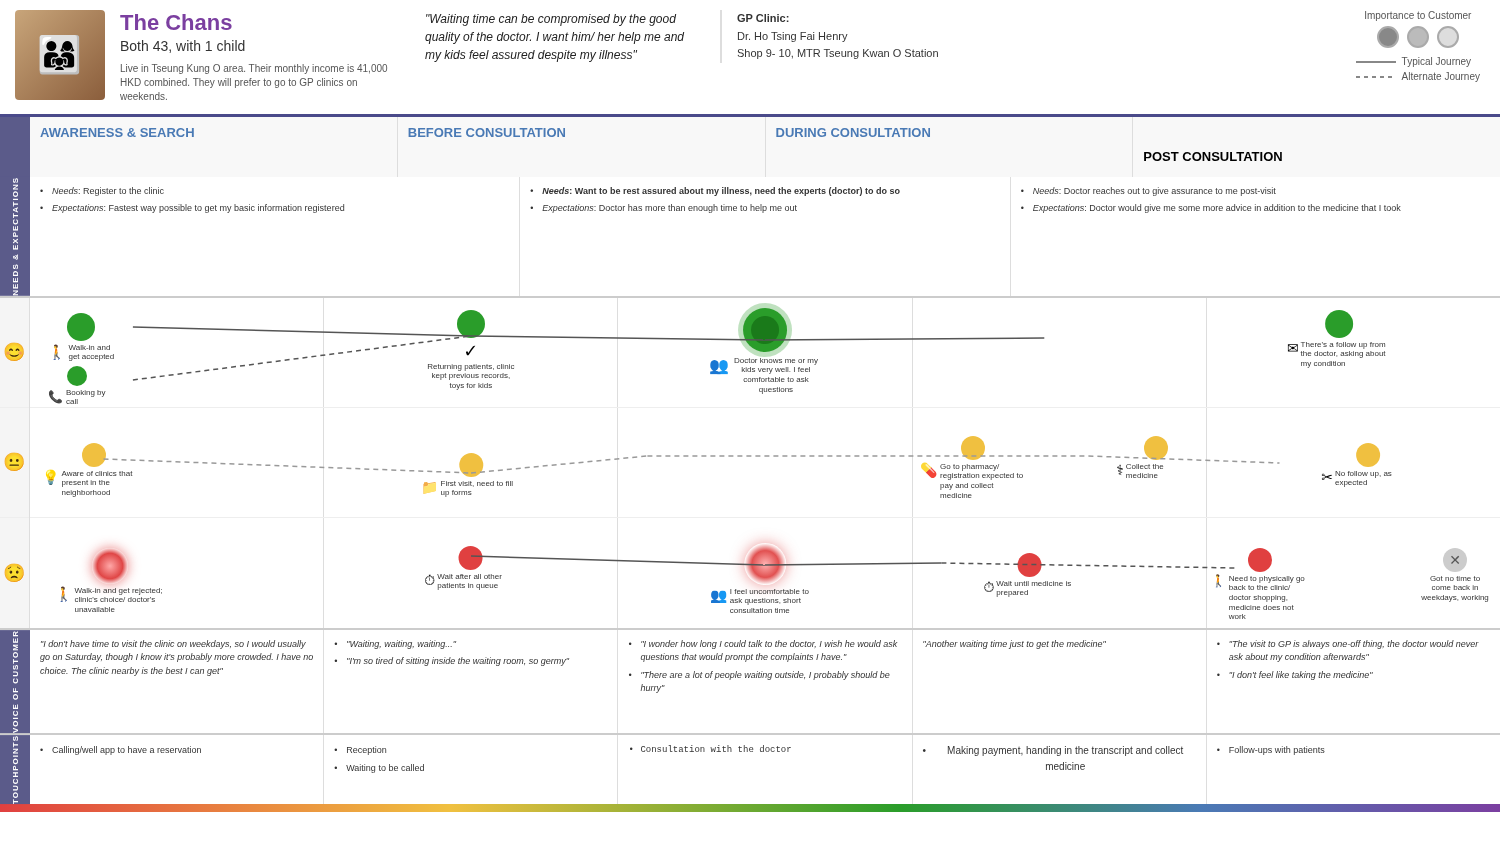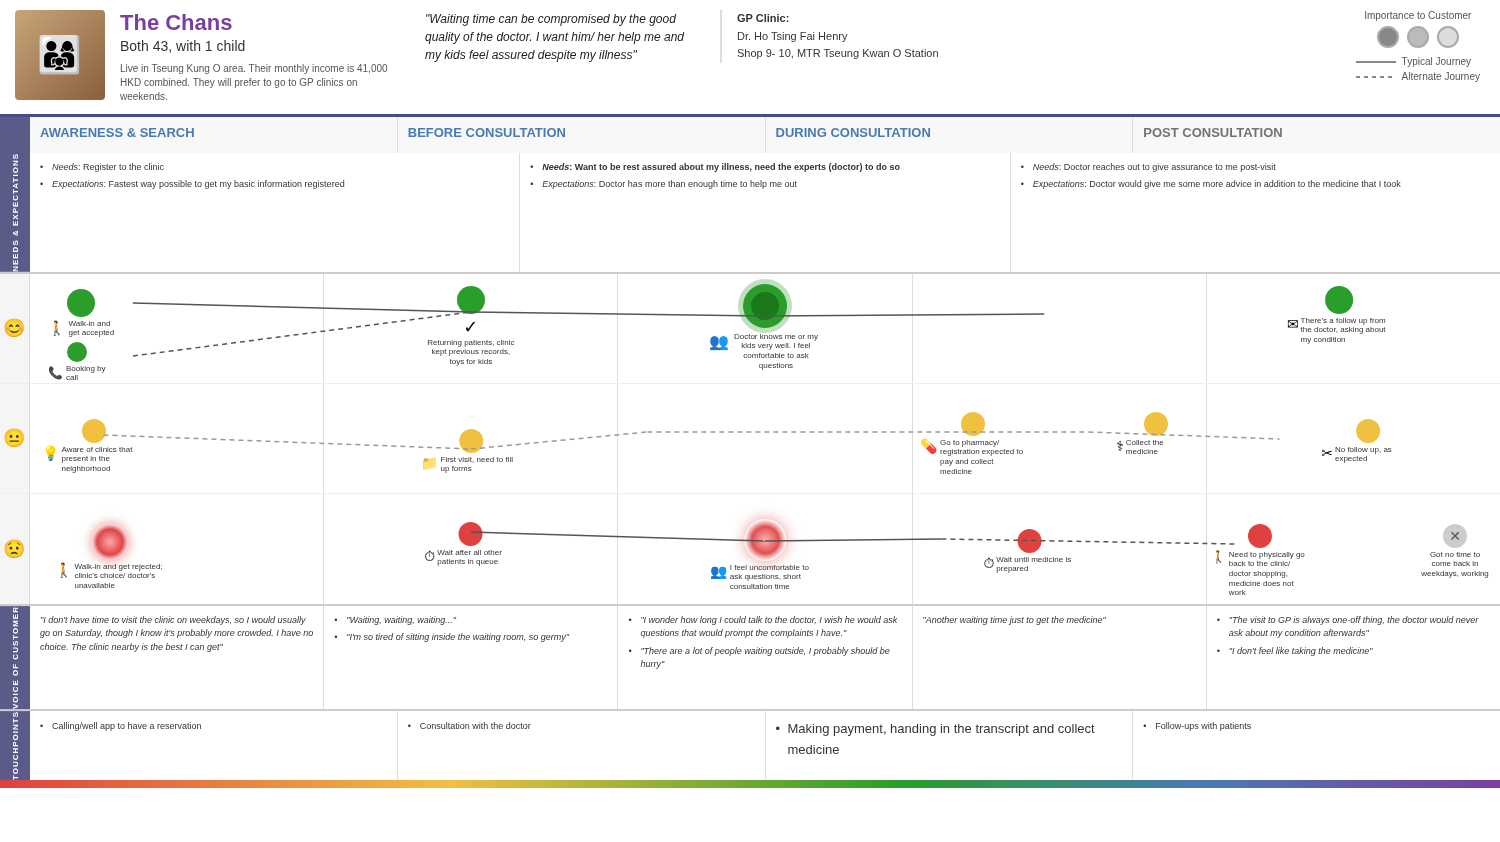--- a/index.html
+++ b/index.html
@@ -39,21 +39,21 @@
     
     .bottom-bar { height: 8px; background: linear-gradient(90deg, #e04040 0%, #f0c040 30%, #2a9d2a 60%, #4a7ab5 80%, #7b3fa0 100%); }
     .needs-cell { flex: 1; border-right: 1px solid #ddd; padding: 8px 10px; min-height: 80px; }
     .needs-cell:last-child { border-right: none; }
 
     
     .ph-awareness { color: #4a7ab5; }
     .ph-before { color: #4a7ab5; }
     .ph-during { color: #4a7ab5; }
     .ph-payment { color: #4a7ab5; }
-    .ph-post { color: #737373; }
+    .ph-post { color: #000000; margin-top: 24px; }
 
     
     .voc-section { display: flex; }
     .voc-label { width: 30px; writing-mode: vertical-rl; transform: rotate(180deg); font-size: 8px; font-weight: bold; color: #fff; background: #5b5b8a; text-transform: uppercase; letter-spacing: 1px; display: flex; align-items: center; justify-content: center; flex-shrink: 0; }
 
     
     .tp-section { display: flex; }
     .tp-label { width: 30px; writing-mode: vertical-rl; transform: rotate(180deg); font-size: 8px; font-weight: bold; color: #fff; background: #5b5b8a; text-transform: uppercase; letter-spacing: 1px; display: flex; align-items: center; justify-content: center; flex-shrink: 0; }
 
     
@@ -392,26 +392,32 @@
 <div class="tp-section">
   <div class="tp-label">Touchpoints</div>
   <div style="flex:1;display:flex;">
     <div class="tp-cell" style="flex:1;border-right:1px solid #ddd;padding:8px 10px;min-height:60px;">
       <ul class="bullets">
         <li style="font-size:9px;color:#333;">Calling/well app to have a reservation</li>
       </ul>
     </div>
     <div class="tp-cell" style="flex:1;border-right:1px solid #ddd;padding:8px 10px;min-height:60px;">
       <ul class="bullets">
+        <li style="font-size:9px;color:#333;">Reception</li>
+        <li style="font-size:9px;color:#333;margin-top:3px;">Waiting to be called</li>
+      </ul>
+    </div>
+    <div class="tp-cell" style="flex:1;border-right:1px solid #ddd;padding:8px 10px;min-height:60px;font-family:Liberation Mono, monospace;">
+      <ul class="bullets">
         <li style="font-size:9px;color:#333;">Consultation with the doctor</li>
       </ul>
     </div>
     <div class="tp-cell" style="flex:1;border-right:1px solid #ddd;padding:8px 10px;min-height:60px;">
       <ul class="bullets">
-        <li style="font-size:13px;color:#333;">Making payment, handing in the transcript and collect medicine</li>
+        <li style="font-size:10px;color:#333;text-align:center;">Making payment, handing in the transcript and collect medicine</li>
       </ul>
     </div>
     <div class="tp-cell" style="flex:1;padding:8px 10px;min-height:60px;">
       <ul class="bullets">
         <li style="font-size:9px;color:#333;">Follow-ups with patients</li>
       </ul>
     </div>
   </div>
 </div>
 

